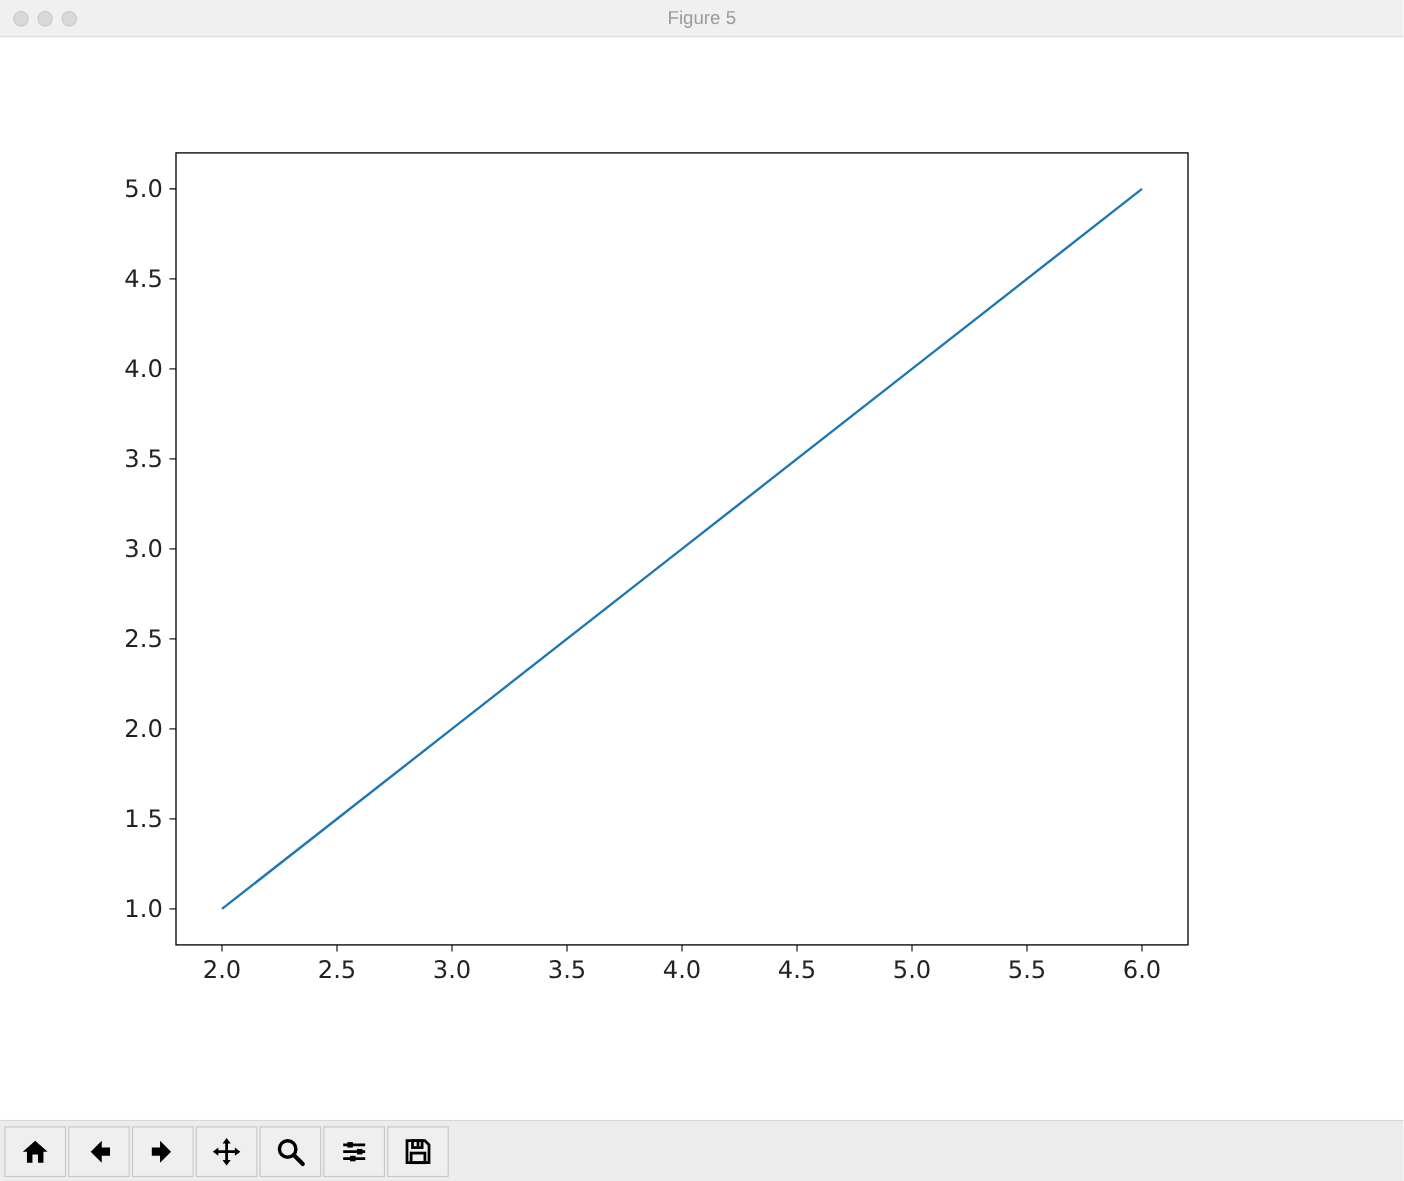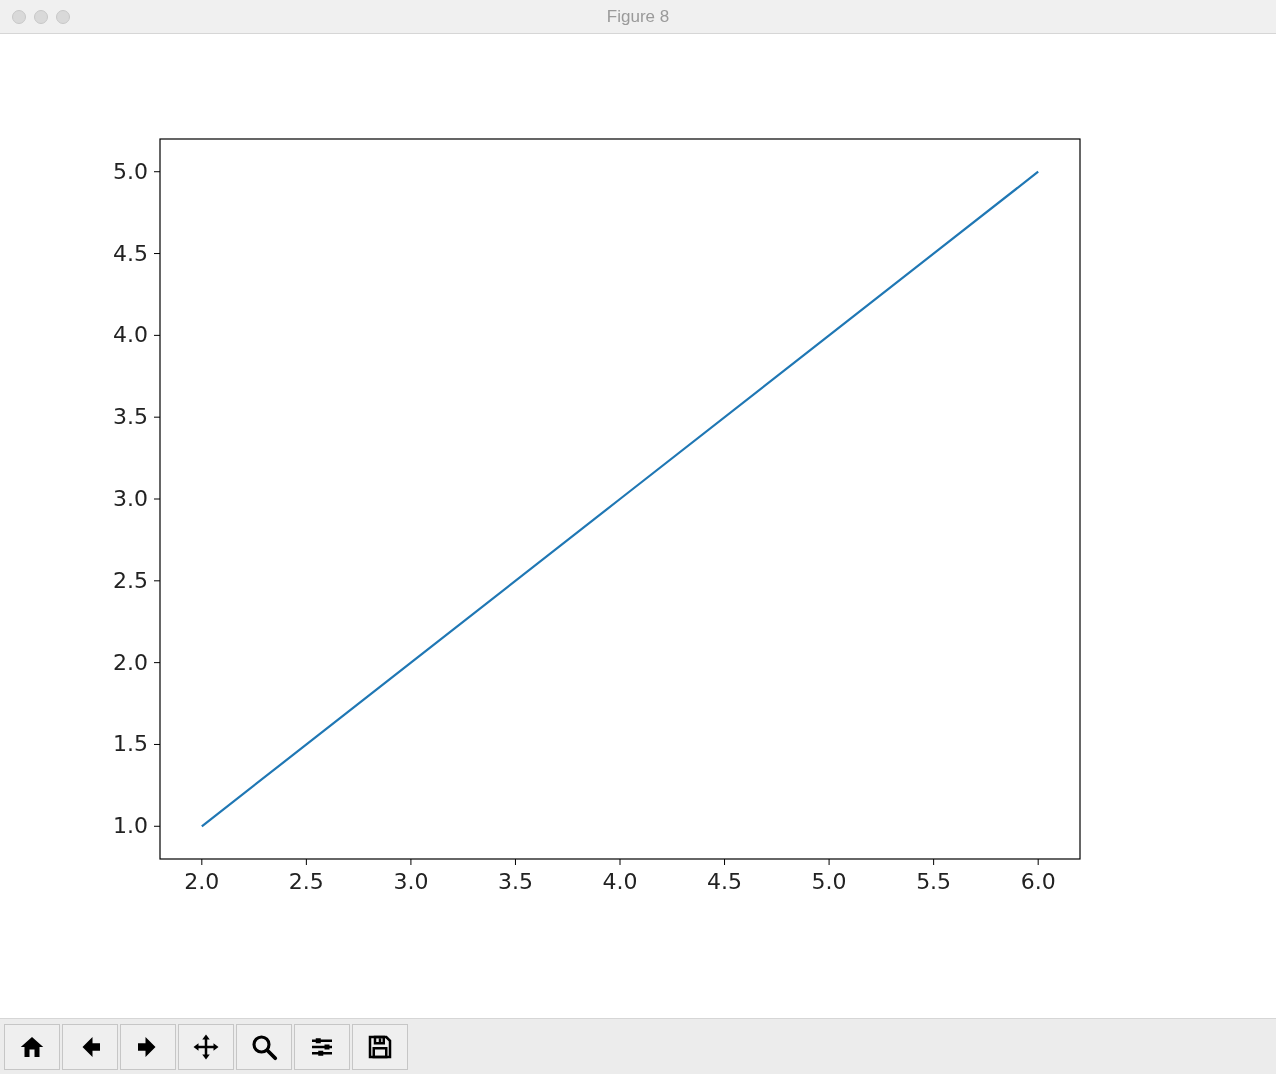--- a/index.html
+++ b/index.html
@@ -88,21 +88,21 @@
 <body>
 
 <div class="window">
 
   <div class="titlebar">
     <div class="traffic-lights">
       <div class="traffic-light"></div>
       <div class="traffic-light"></div>
       <div class="traffic-light"></div>
     </div>
-    <div class="titlebar-title">Figure 8</div>
+    <div class="titlebar-title">Figure 5</div>
   </div>
 
   <div class="canvas-area">
     <svg class="chart" id="chart-svg" viewBox="0 0 1276 984">
         <rect x="160" y="105" width="920" height="720" fill="none" stroke="#000" stroke-width="1.2"></rect>
         <line x1="201.8181818181818" x2="201.8181818181818" y1="825" y2="831" stroke="#000"></line>
         <text x="201.8181818181818" y="855" text-anchor="middle" class="tick-label">2.0</text>
         <line x1="306.3636363636364" x2="306.3636363636364" y1="825" y2="831" stroke="#000"></line>
         <text x="306.3636363636364" y="855" text-anchor="middle" class="tick-label">2.5</text>
         <line x1="410.9090909090909" x2="410.9090909090909" y1="825" y2="831" stroke="#000"></line>

